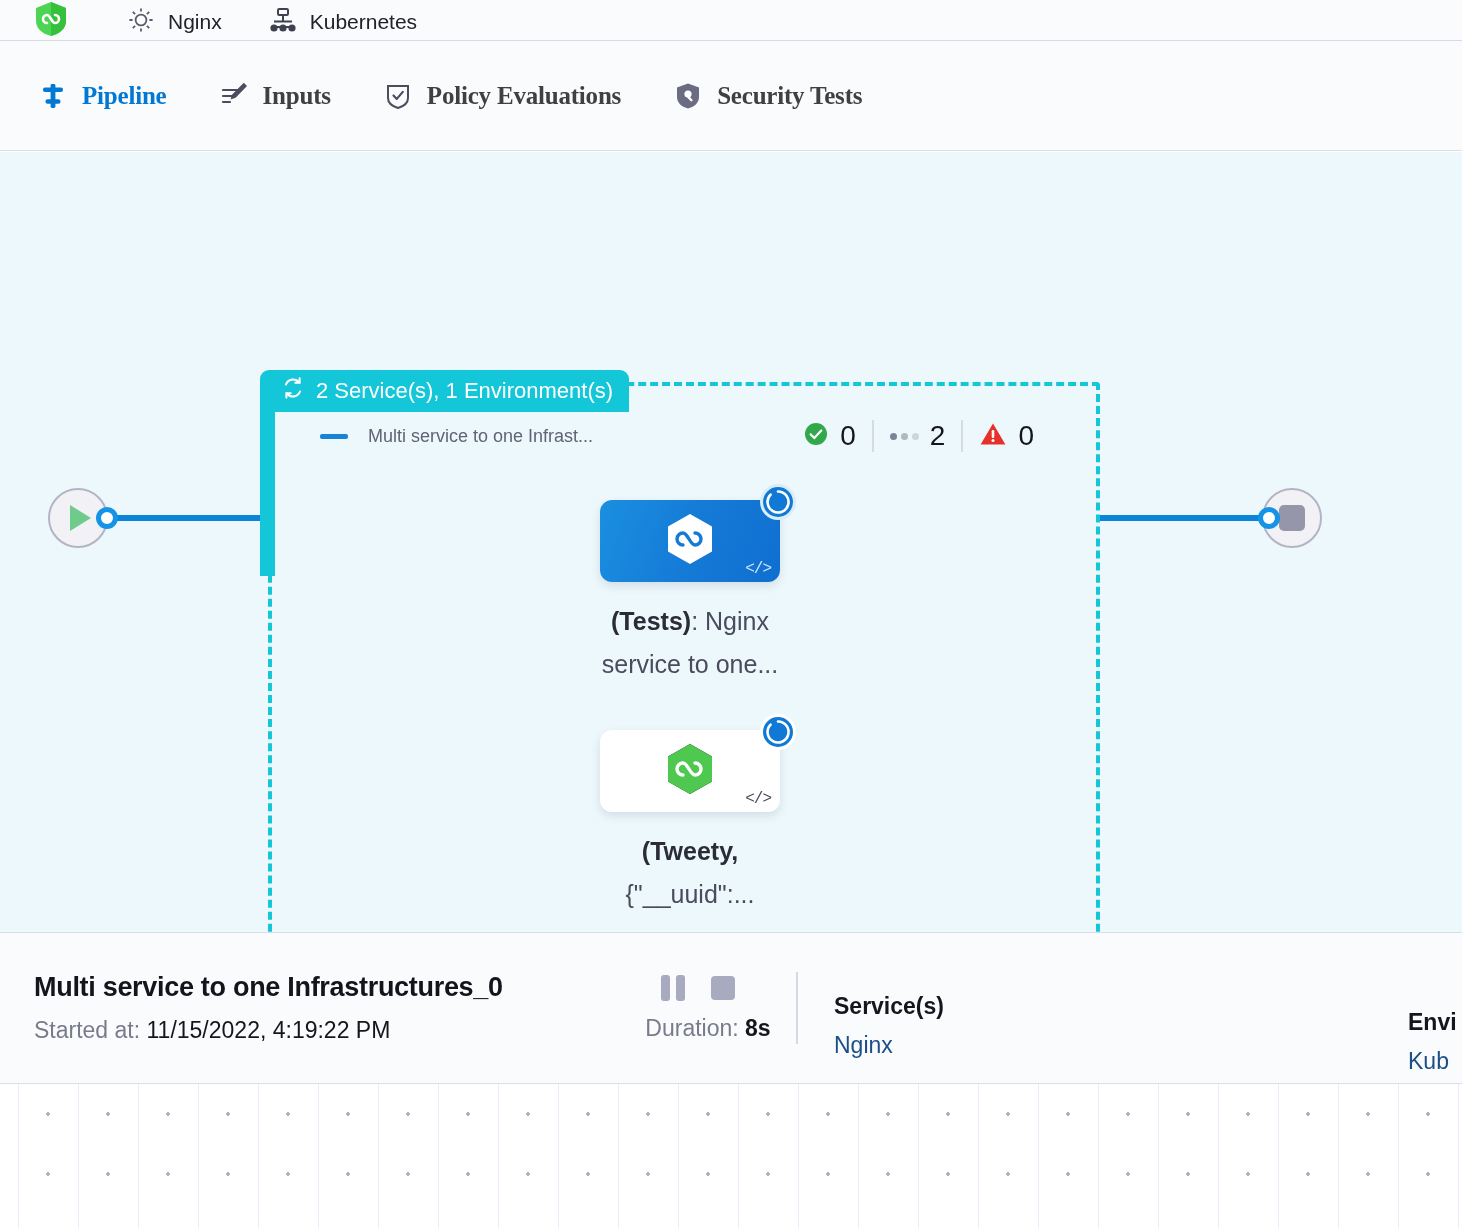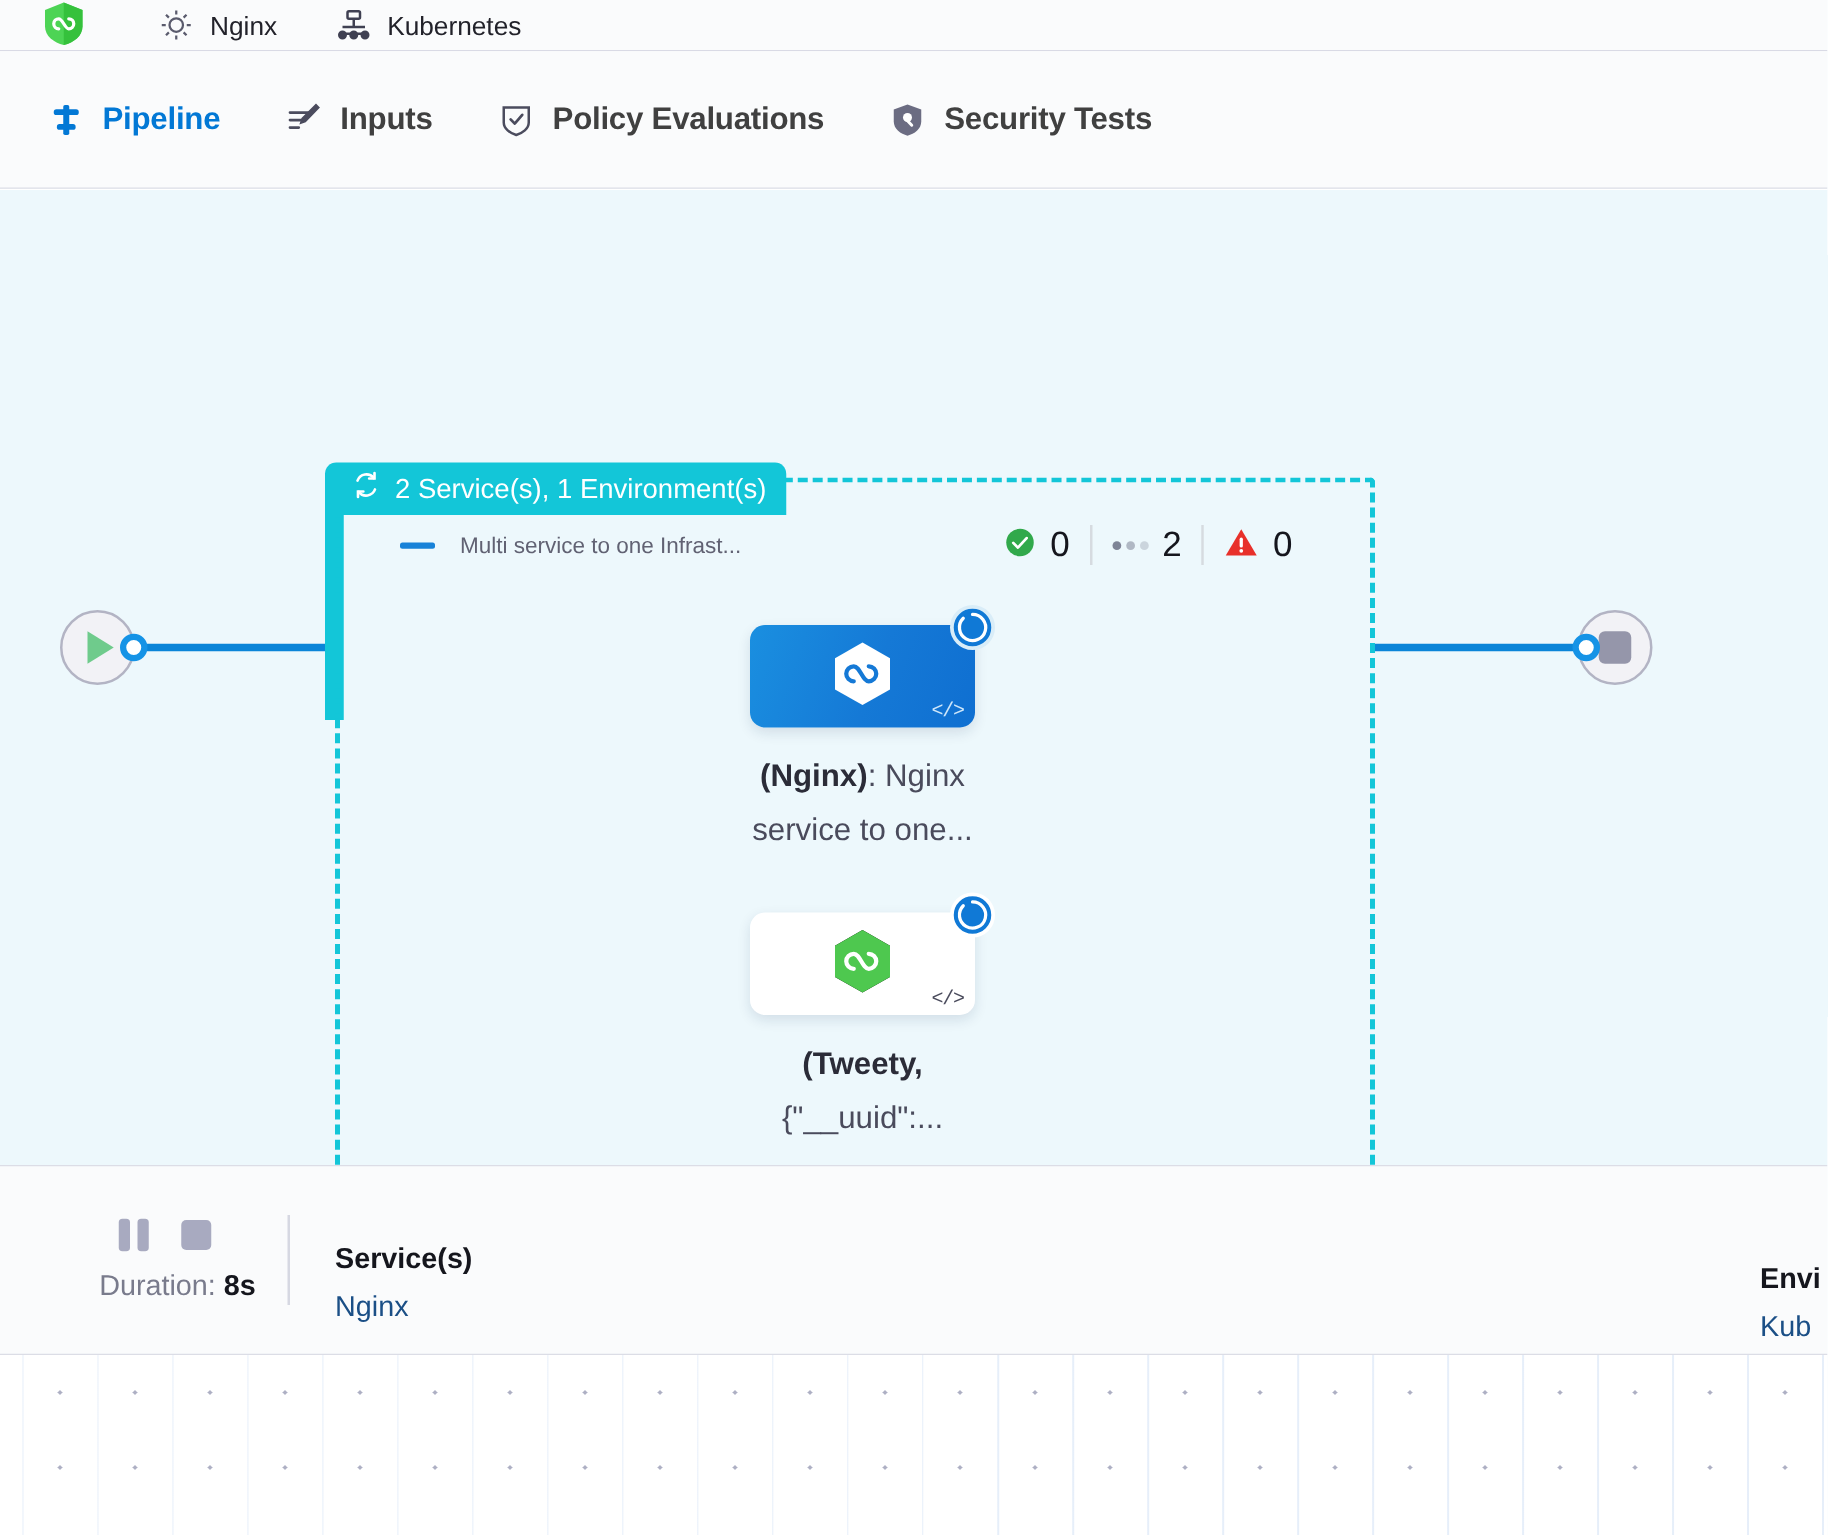--- a/index.html
+++ b/index.html
@@ -32,20 +32,21 @@
   .tabbar {
     position: absolute; left: 0; top: 41px; width: 1462px; height: 110px;
     background: #fafbfc; border-bottom: 1px solid #dcdde6;
     display: flex; align-items: center; padding-left: 36px;
   }
   .tab {
     display: flex; align-items: center; gap: 14px;
     height: 142px; cursor: pointer;
     position: relative;
     padding: 0 2px;
+    font-family: Liberation Serif, serif;
   }
   .tab + .tab { margin-left: 48px; }
   .tab-label { font-size: 25px; font-weight: 700; color: #404040; letter-spacing: -0.2px; }
   .tab.active .tab-label { color: #0278d5; }
   .tab.active::after {
     content: ""; position: absolute; left: -2px; right: -2px; bottom: 0;
     height: 5px; background: #0278d5; border-radius: 2px;
   }
   .tab-ico { width: 30px; height: 30px; display: block; }
 
@@ -355,21 +356,21 @@
         </span>
         <span class="code-ico">&lt;/&gt;</span>
         <span class="status-badge">
           <svg viewBox="0 0 30 30" width="30" height="30">
             <circle cx="15" cy="15" r="12" fill="#1079d6"></circle>
             <path d="M15 4.5a10.5 10.5 0 1 1-7.4 3.1" fill="none" stroke="#ffffff" stroke-width="2.6" stroke-linecap="round"></path>
           </svg>
         </span>
       </div>
       <div class="node-label">
-        <b>(Nginx)</b><span>: Nginx service to one...</span>
+        <b>(Tests)</b><span>: Nginx service to one...</span>
       </div>
     </div>
 
     <div class="node-wrap n2">
       <div class="node-card white">
         <span>
           <svg viewBox="0 0 56 56" width="56" height="56">
             <path d="M28 3 L50 15.5 V40.5 L28 53 L6 40.5 V15.5 Z" fill="#4dc council"></path>
             <path d="M28 3 L50 15.5 V40.5 L28 53 L6 40.5 V15.5 Z" fill="#4ec84f"></path>
             <path d="M21 34c-3.3 0-6-2.7-6-6s2.7-6 6-6c5 0 7 12 12 12 3.3 0 6-2.7 6-6s-2.7-6-6-6" fill="none" stroke="#ffffff" stroke-width="3.4" stroke-linecap="round"></path>
@@ -385,20 +386,27 @@
       </div>
       <div class="node-label">
         <b>(Tweety,</b><span> {"__uuid":...</span>
       </div>
     </div>
 
   </div>
 
   <div class="detail">
 
+    <div class="detail-main">
+      <div class="detail-title">Multi service to one Infrastructures_0</div>
+      <div class="detail-sub">
+        <span class="mut">Started at:</span>
+        <span>11/15/2022, 4:19:22 PM</span>
+      </div>
+    </div>
 
     <div class="dur-block">
       <div class="dur-ctrls">
         <span class="pause-ico">
             <i></i>
             <i></i>
           </span>
         <span class="stop-ico"></span>
       </div>
       <div class="dur-text">

